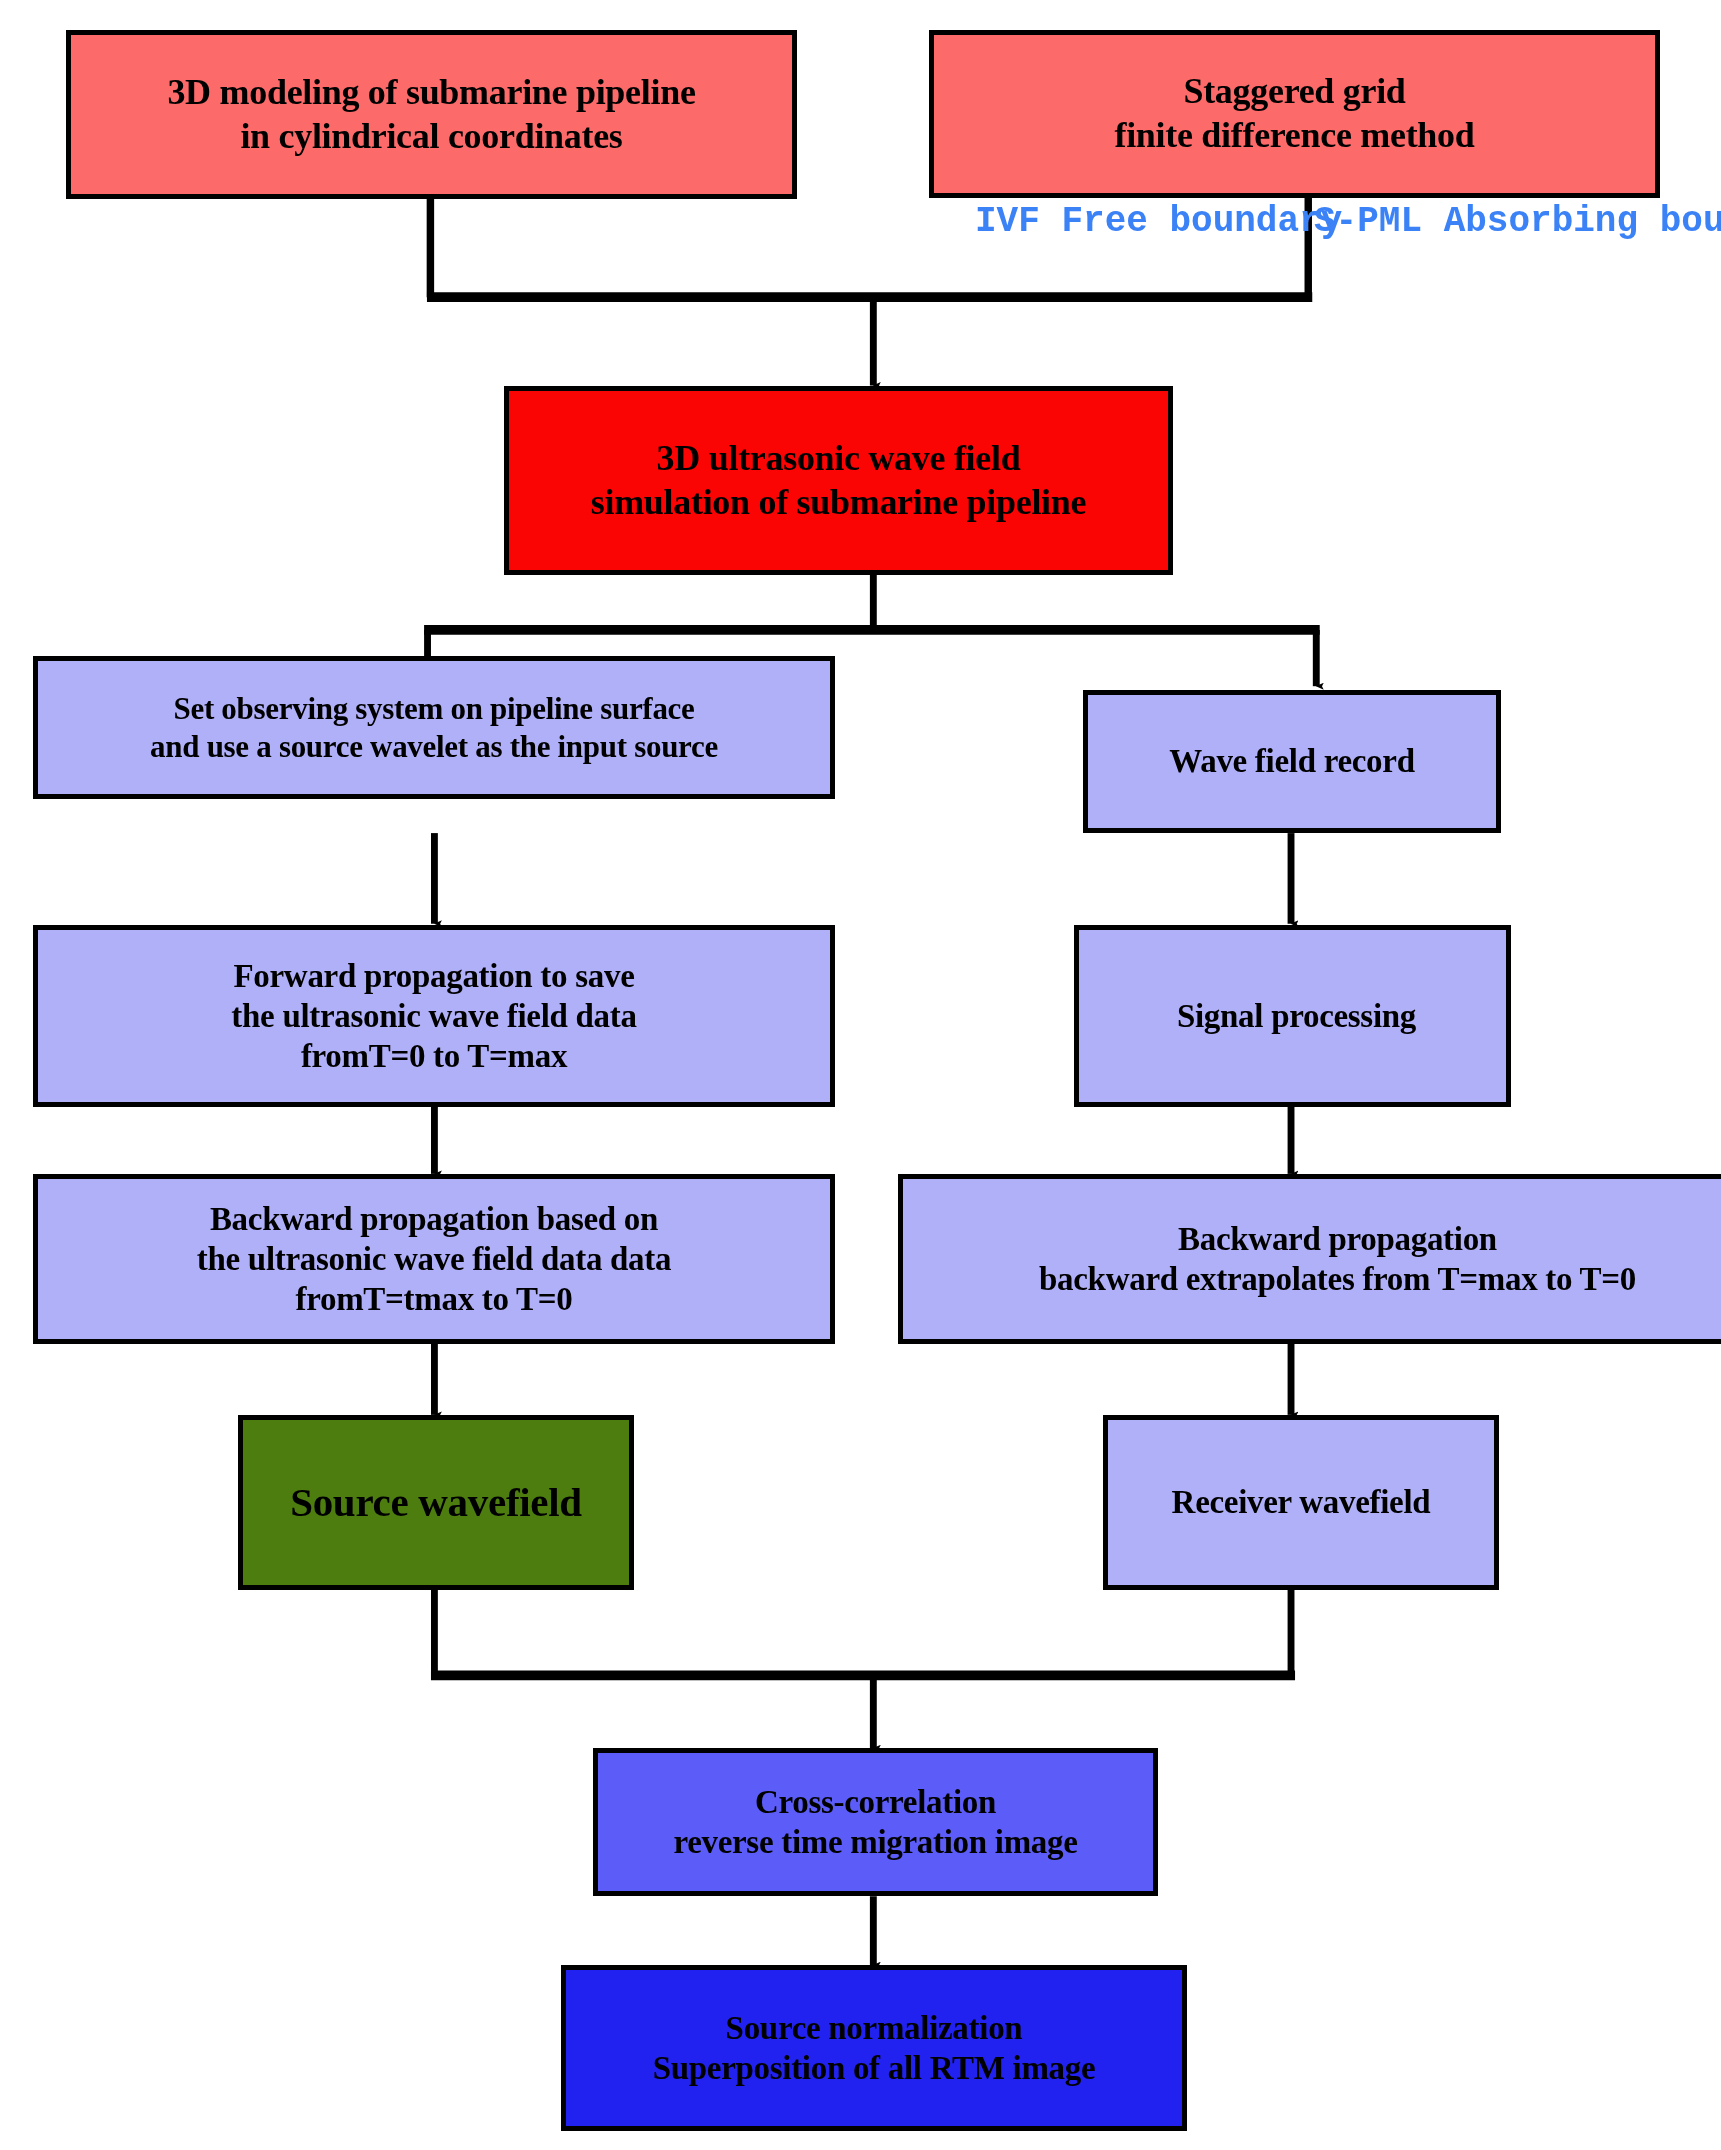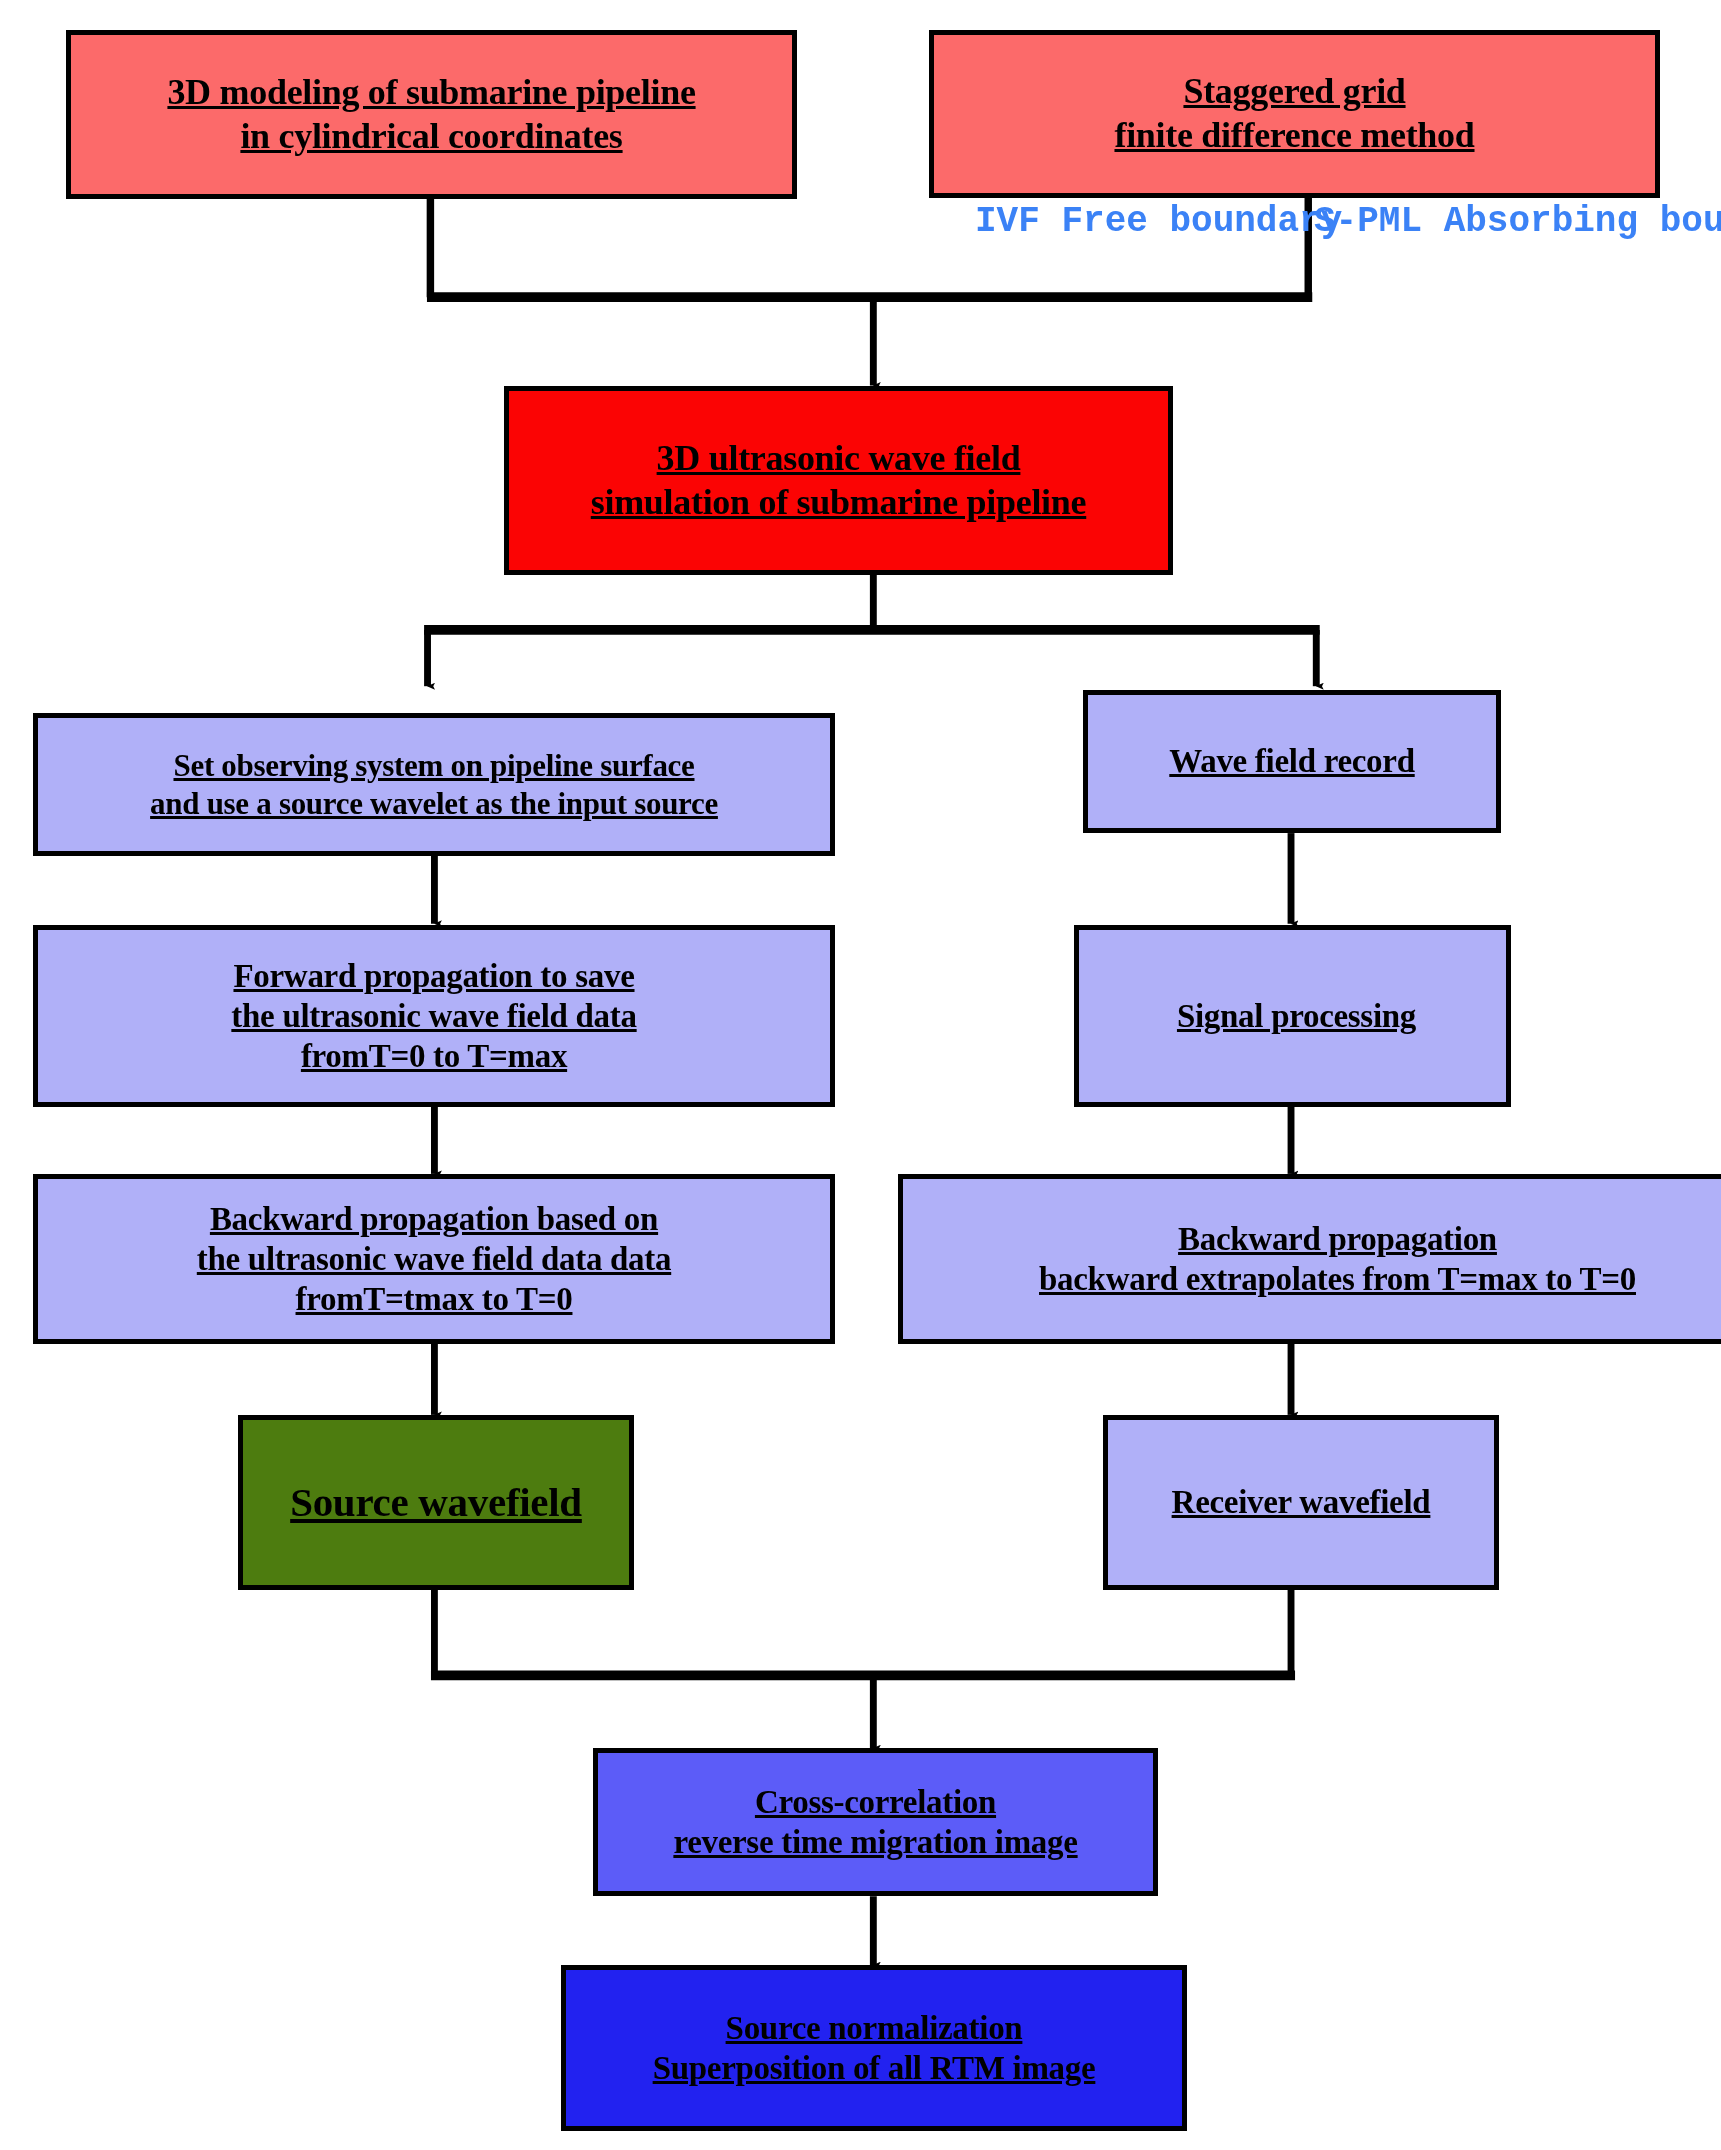--- a/index.html
+++ b/index.html
@@ -29,21 +29,20 @@
     border: 5.2px solid #000000;
     display: flex;
     flex-direction: column;
     align-items: center;
     justify-content: center;
     color: #000000;
     font-weight: bold;
     font-family: "Liberation Serif", "DejaVu Serif", serif;
     line-height: 1.22;
     letter-spacing: -0.3px;
-    text-decoration: underline;
   }
   .node .line { display: block; white-space: nowrap; }
   .edge-label {
     position: absolute;
     color: #3b82f6;
     font-weight: bold;
     font-family: Liberation Mono, monospace;
     white-space: nowrap;
     line-height: 1.2;
     text-align: center;
@@ -114,21 +113,21 @@
     <span class="line">S-PML</span>
     <span class="line">Absorbing boundary</span>
   </div>
 
   <div class="node" style="left:504px; top:386px; width:669px; height:189px;
               background:#FB0404; font-size:36px;">
     <span class="line">3D ultrasonic wave field</span>
     <span class="line">simulation of submarine pipeline</span>
   </div>
 
-  <div class="node" style="left:33px; top:713px; width:802px; height:143px;
+  <div class="node" style="left:33px; top:656px; width:802px; height:143px;
               background:#B0B0F8; font-size:31px;">
     <span class="line">Set observing system on pipeline surface</span>
     <span class="line">and use a source wavelet as the input source</span>
   </div>
 
   <div class="node" style="left:1083px; top:690px; width:418px; height:143px;
               background:#B0B0F8; font-size:33px;">
     <span class="line">Wave field record</span>
   </div>
 

